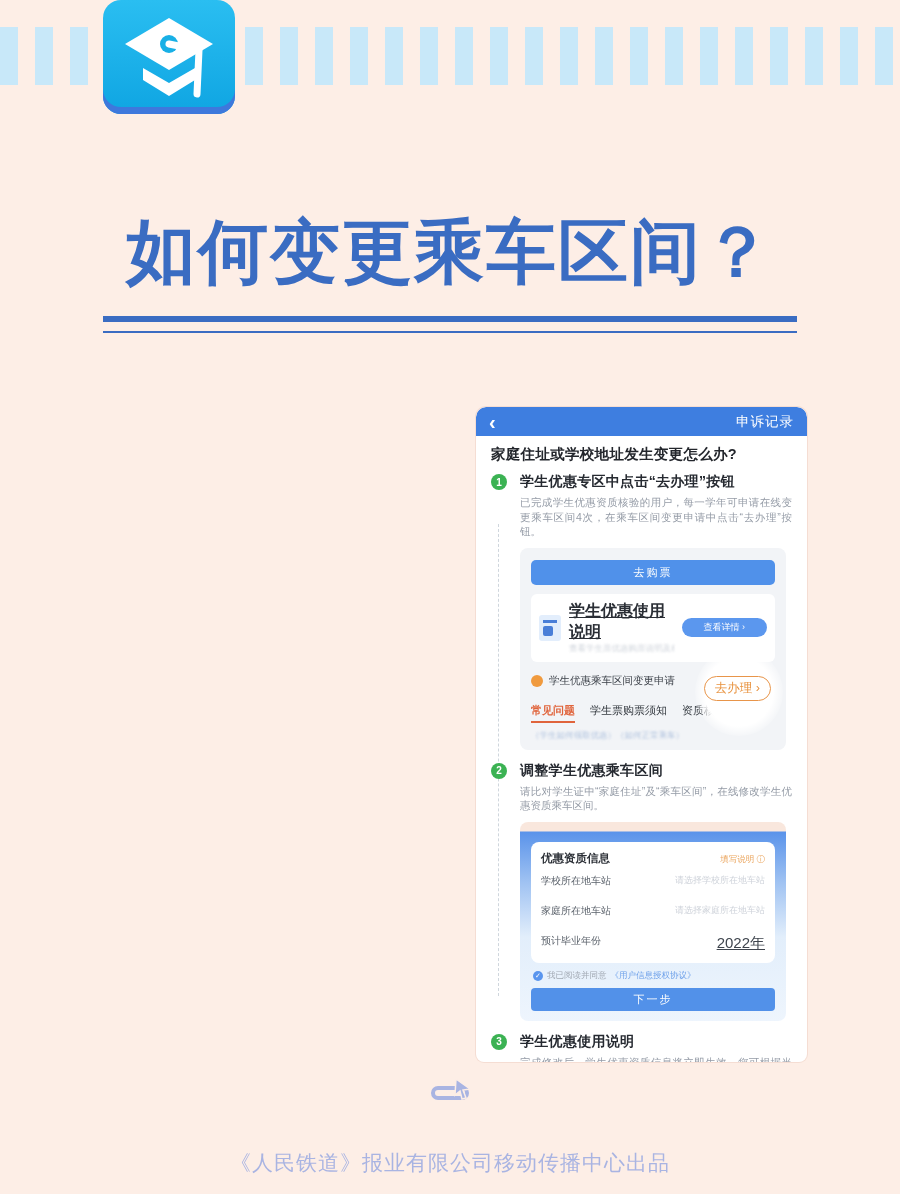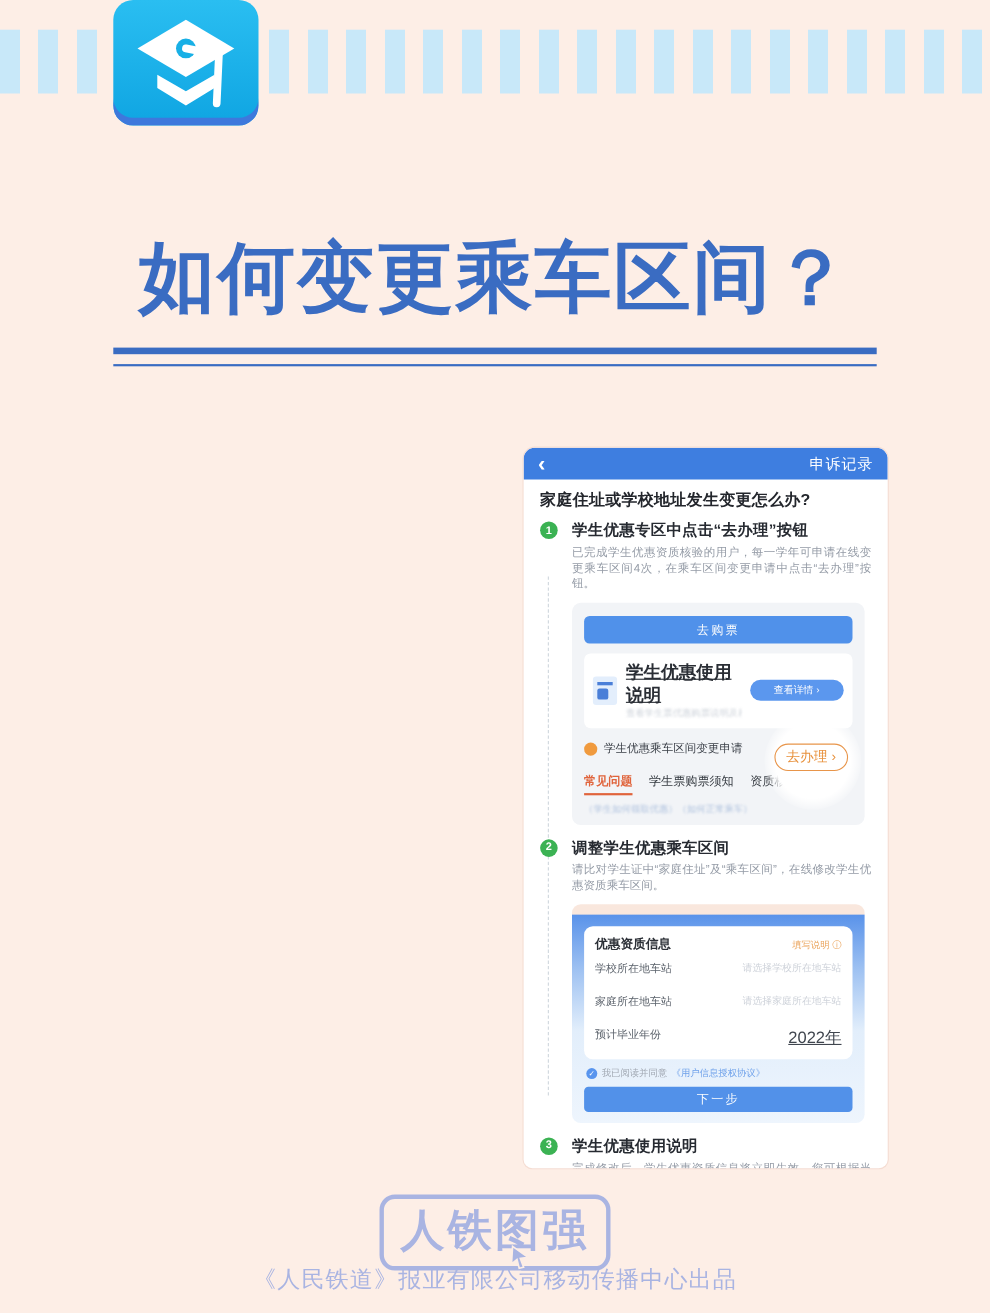--- a/index.html
+++ b/index.html
@@ -201,21 +201,20 @@
         <div class="step-title">学生优惠使用说明</div>
         <div class="step-body">完成修改后，学生优惠资质信息将立即生效。您可根据当前年度剩余优惠次数在线购买学生优惠票。</div>
         <div class="warn">如在线填报的学生优惠区间与本人学生证中信息不符，可能导致您无法使用学生票进站乘车。</div>
       </div>
 
     </div>
   </div>
 
   <div class="logo-wrap">
     <div class="logo-box">
-      <span>人铁图强</span>
       <span class="cursor-ico">
         <svg width="22" height="24" viewBox="0 0 22 24">
           <path d="M4 2 L18 12 L11 13 L14 21 L10 22 L8 14 L3 18 Z" fill="#a9b4e2" stroke="#fdeee6" stroke-width="1.5"></path>
         </svg>
       </span>
     </div>
   </div>
 
   <div class="credit">《人民铁道》报业有限公司移动传播中心出品</div>
 

